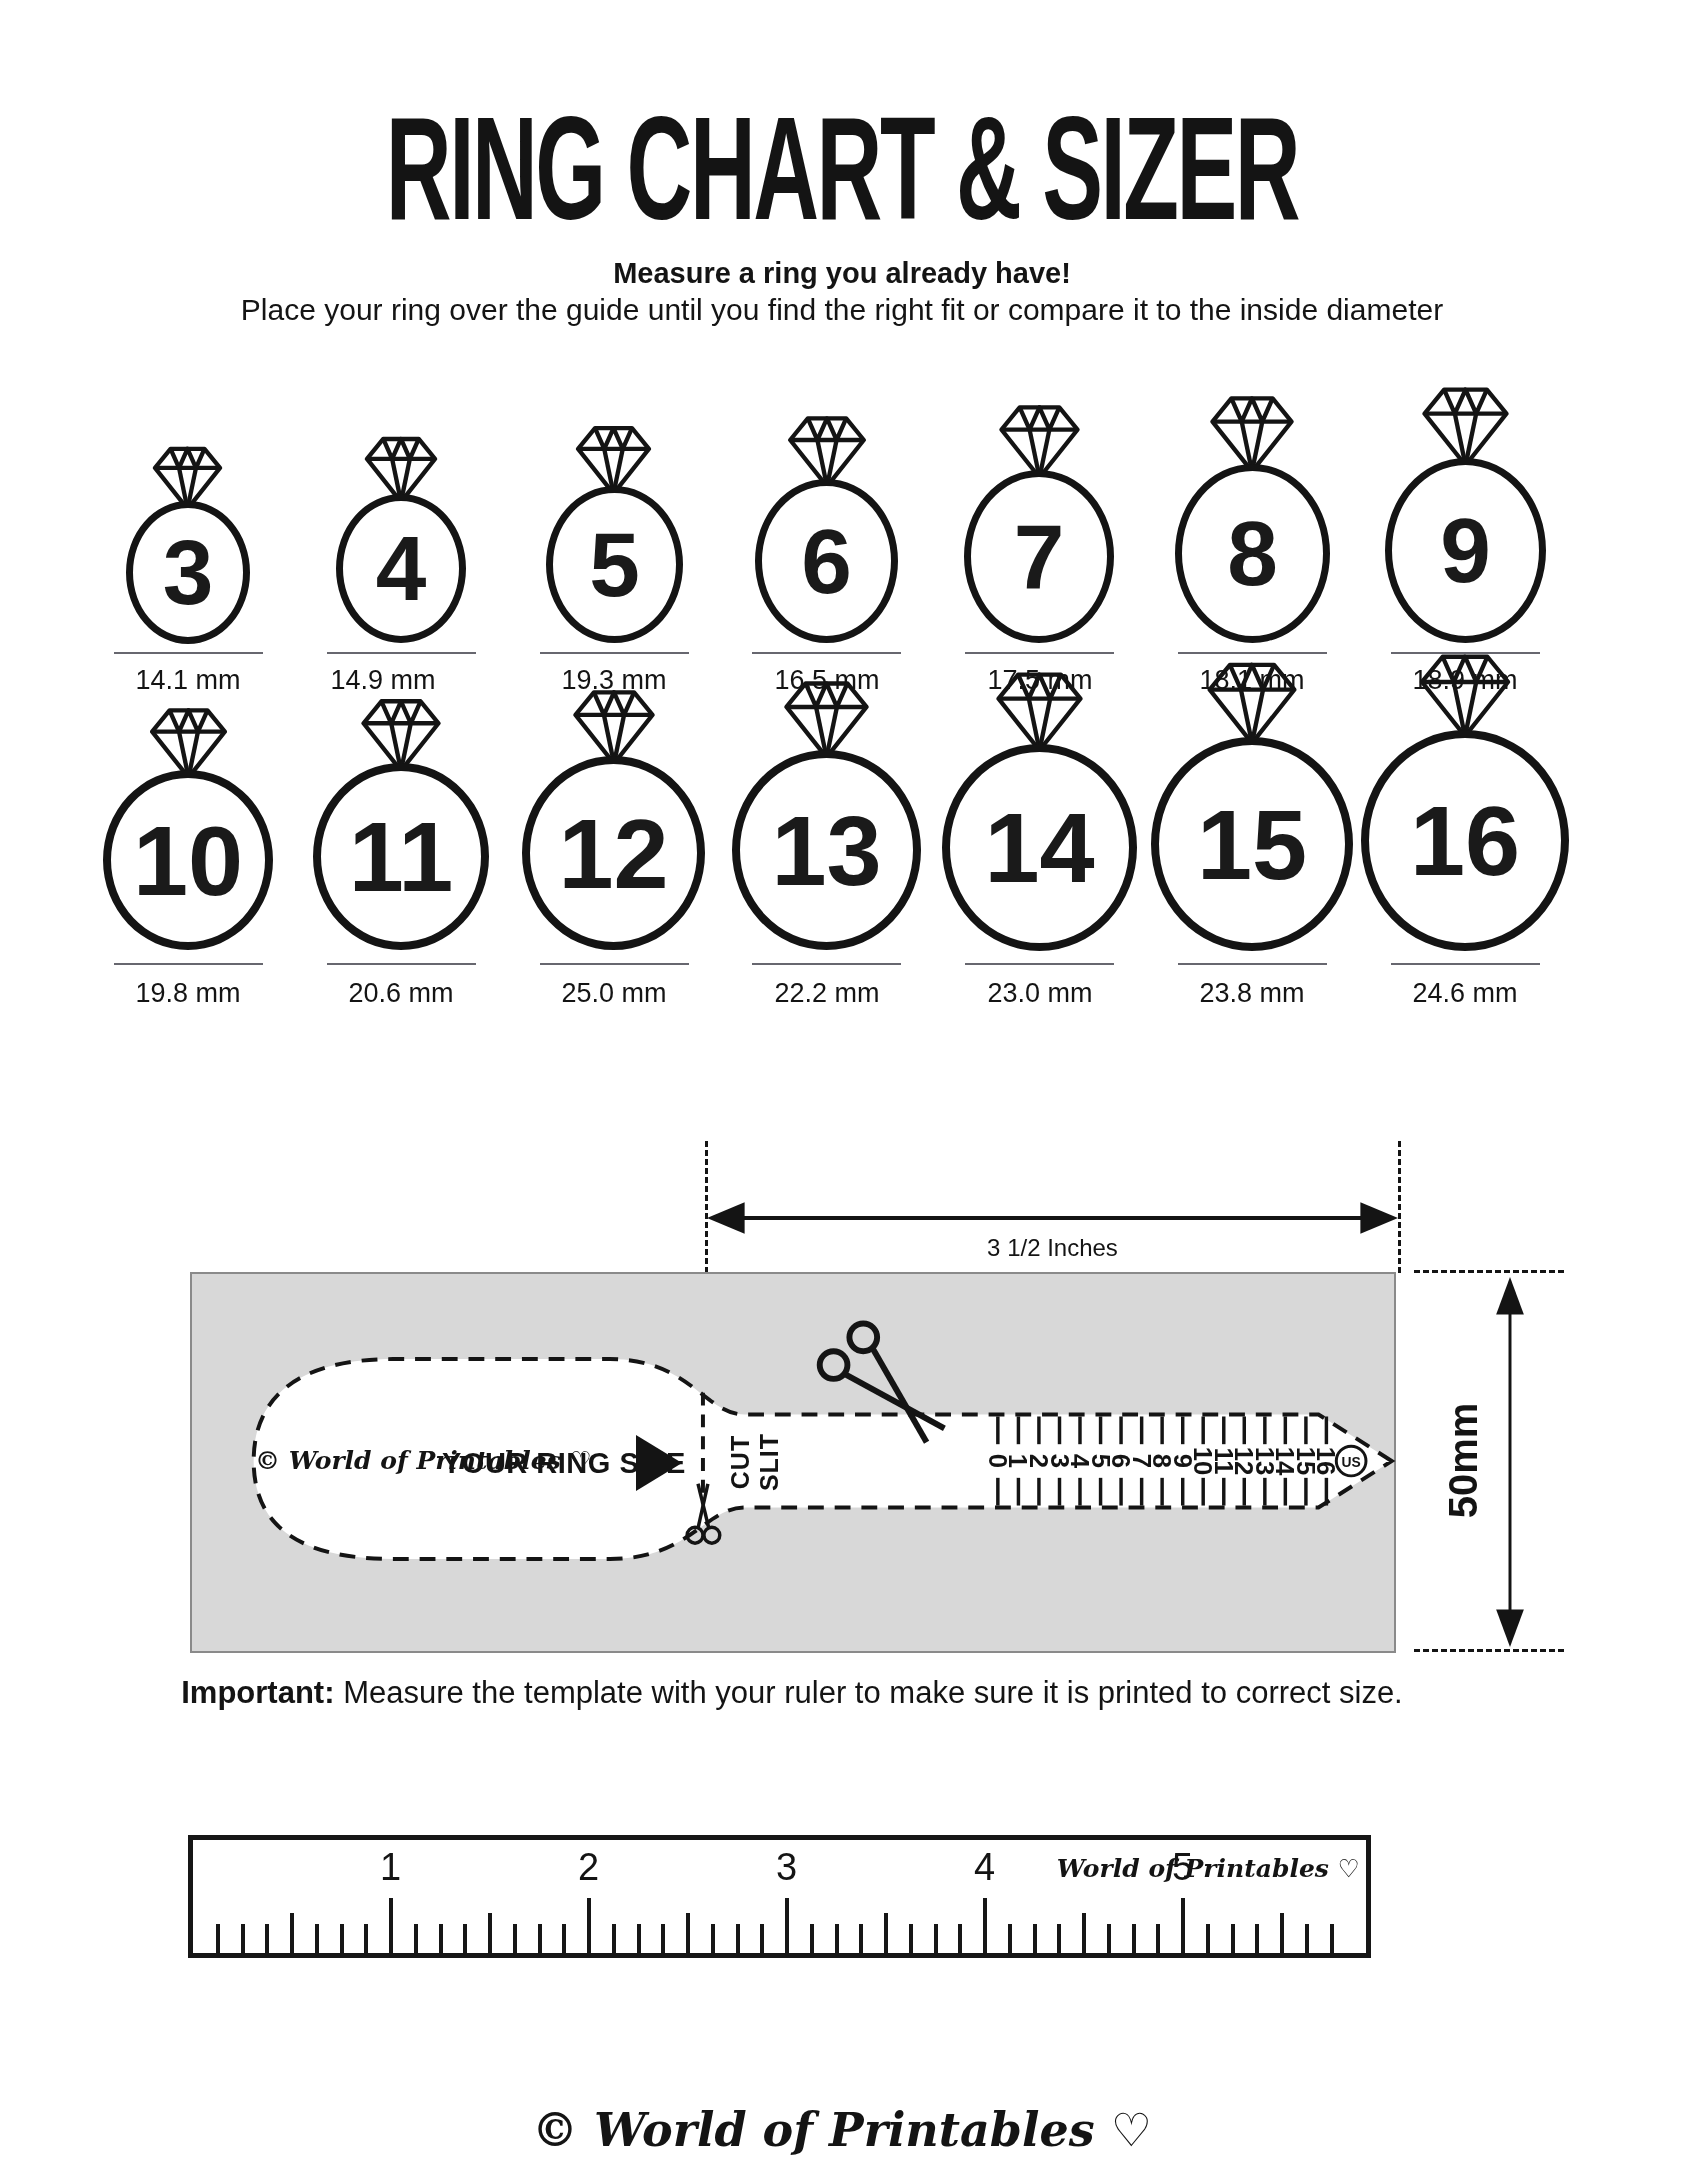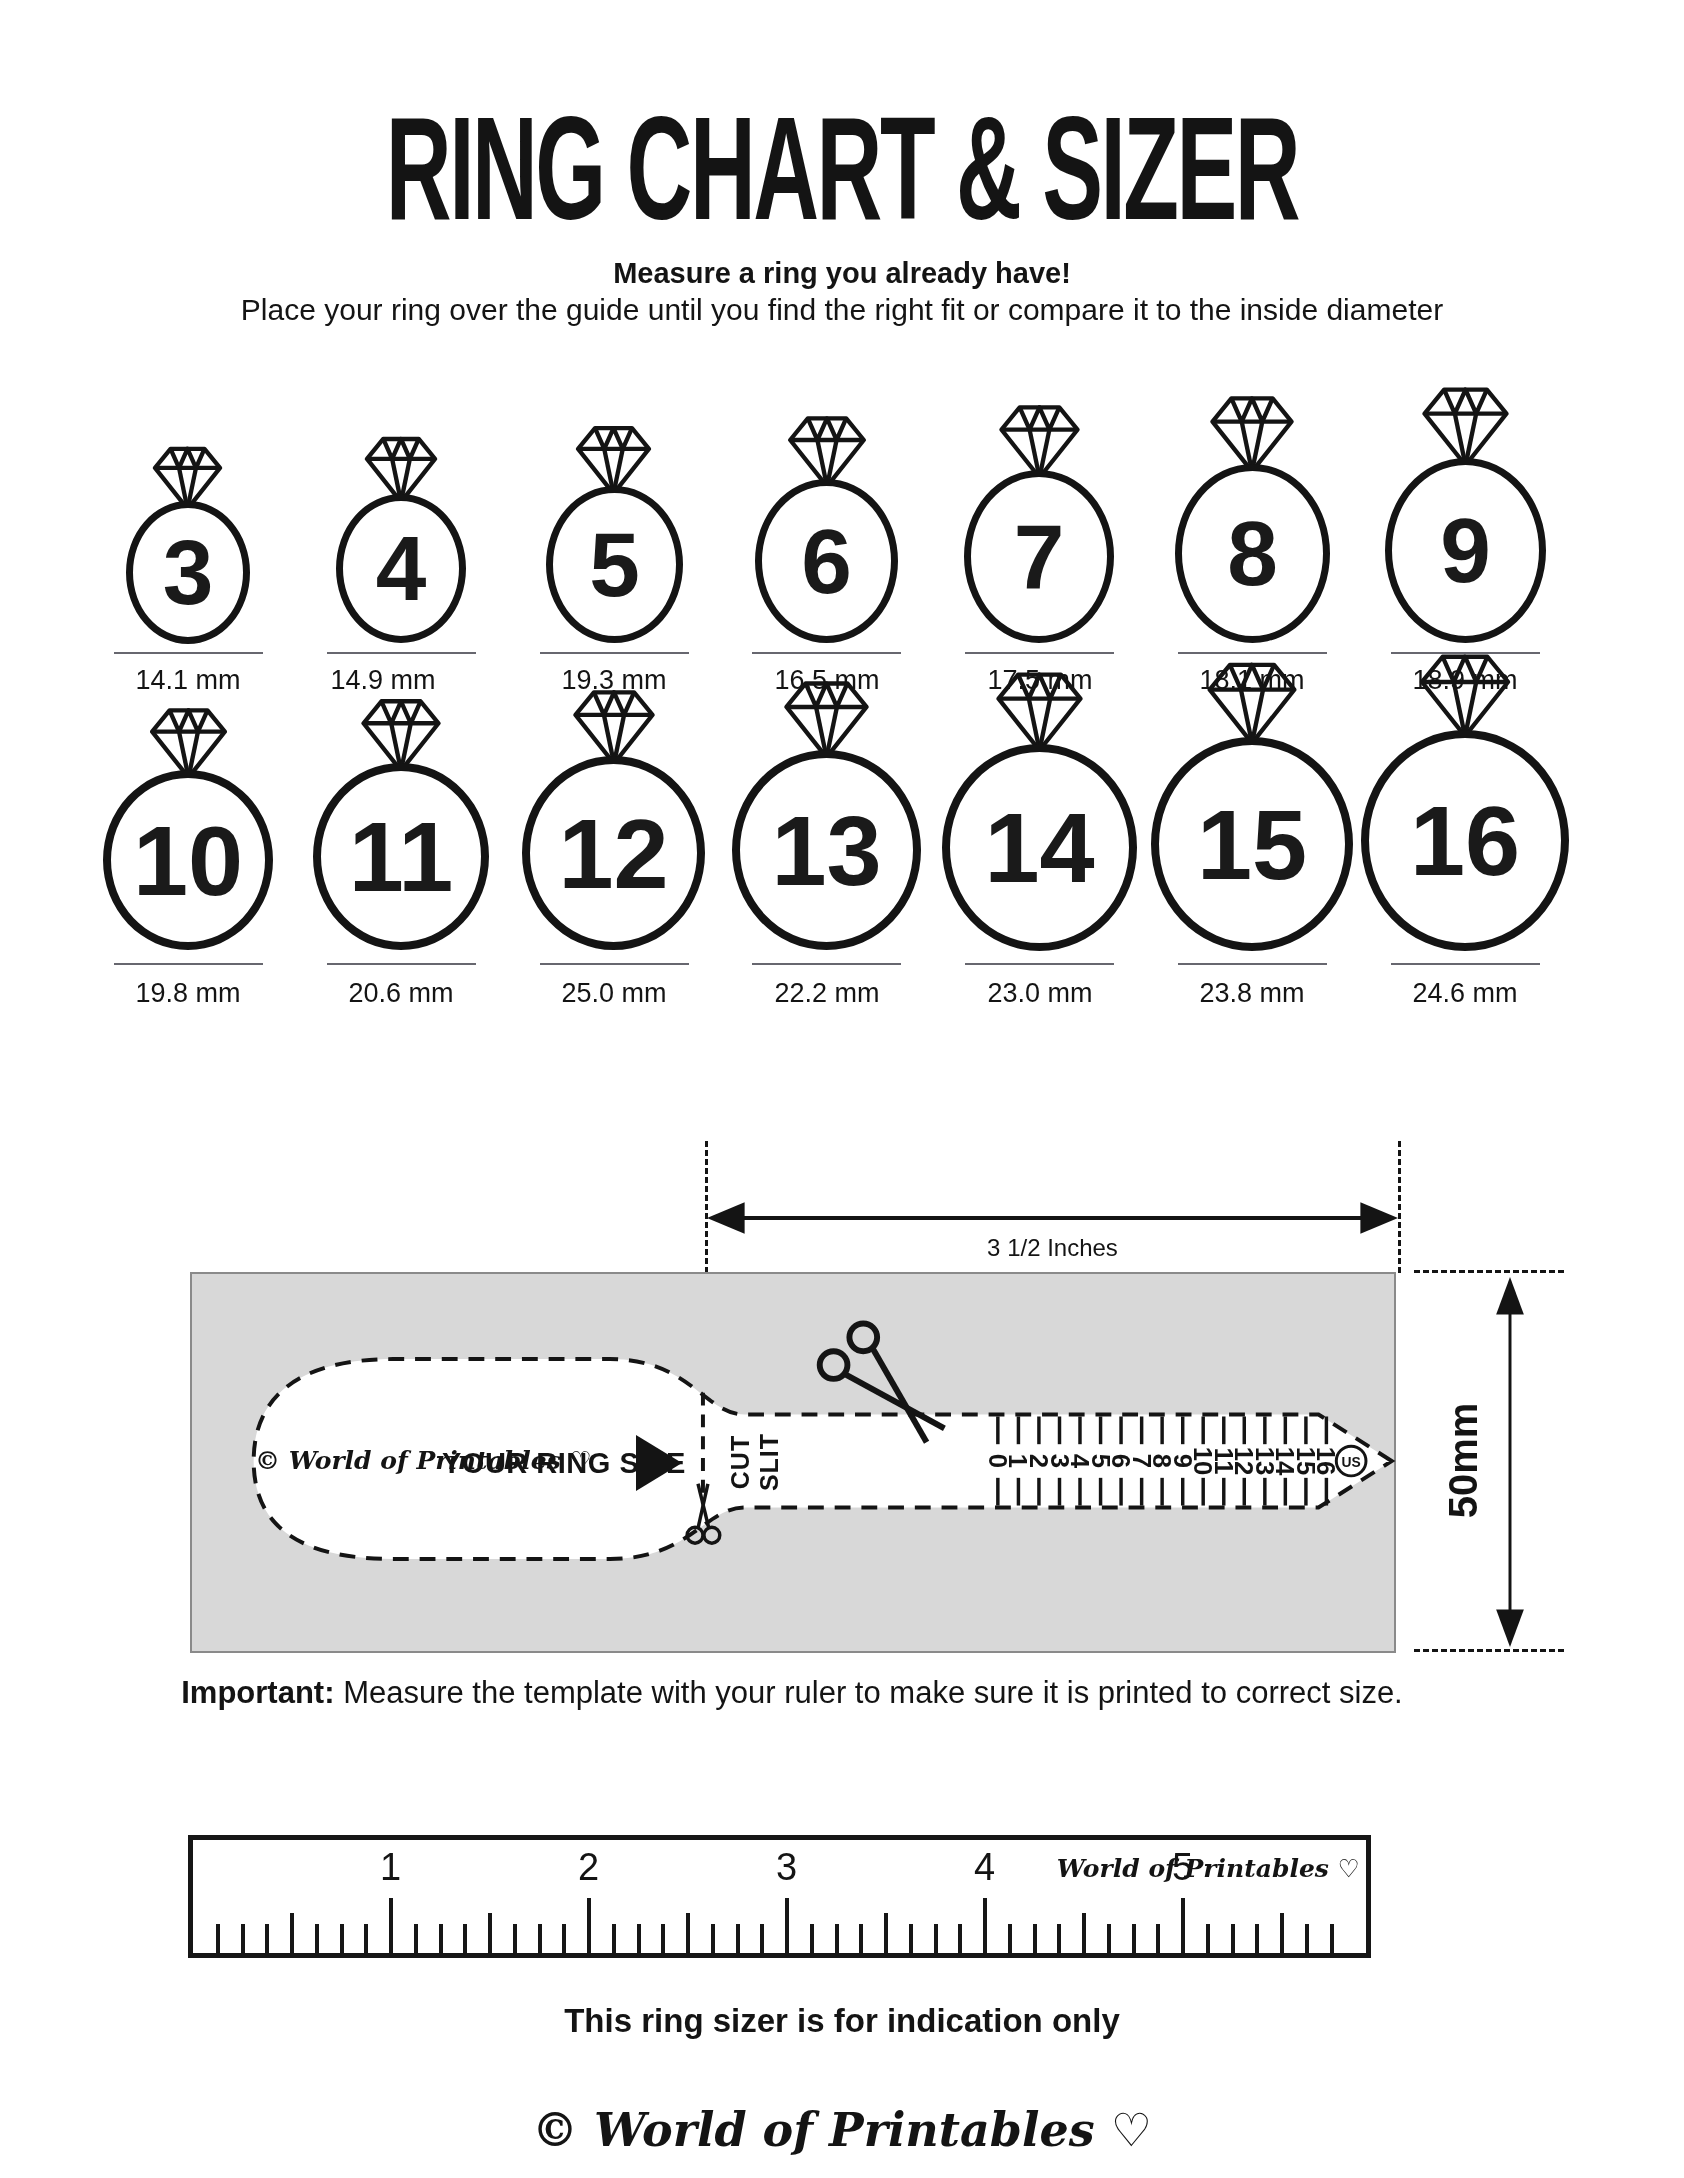--- a/index.html
+++ b/index.html
@@ -417,17 +417,16 @@
       <div class="ruler-tick" style="left: 963px; height: 29px;"></div>
       <div class="ruler-tick" style="left: 988px; height: 55px;"></div>
       <div class="ruler-tick" style="left: 1013px; height: 29px;"></div>
       <div class="ruler-tick" style="left: 1038px; height: 29px;"></div>
       <div class="ruler-tick" style="left: 1062px; height: 29px;"></div>
       <div class="ruler-tick" style="left: 1087px; height: 40px;"></div>
       <div class="ruler-tick" style="left: 1112px; height: 29px;"></div>
       <div class="ruler-tick" style="left: 1137px; height: 29px;"></div>
     </div>
 
-  <div id="footer-bold" class="abs ctr">This ring sizer is for indication only</div>
   <div id="footer-logo" class="abs ctr hand">© World of Printables ♡</div>
 
 </div>
 
 
 </body></html>

